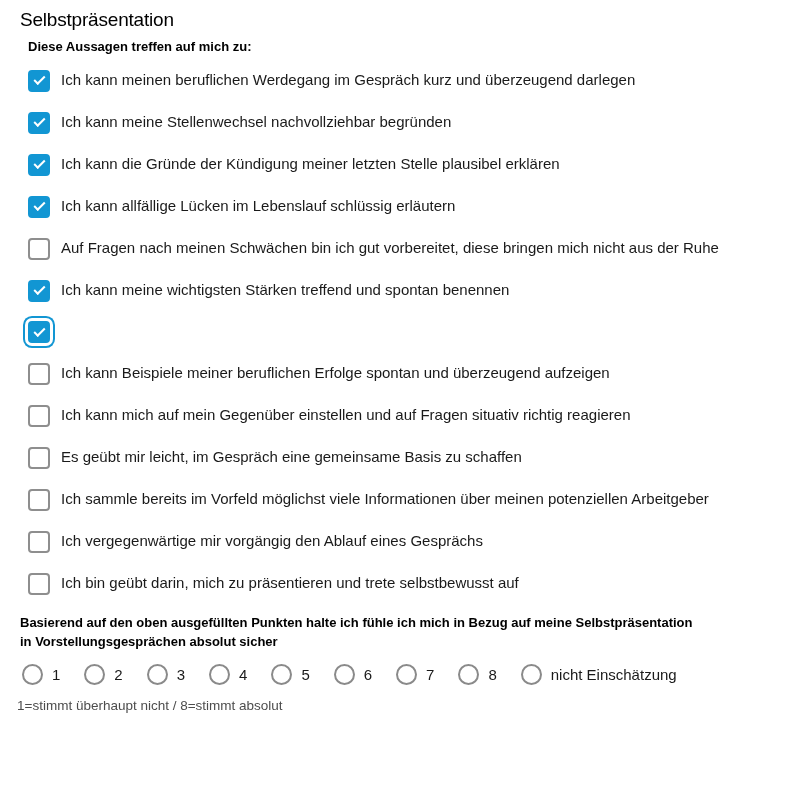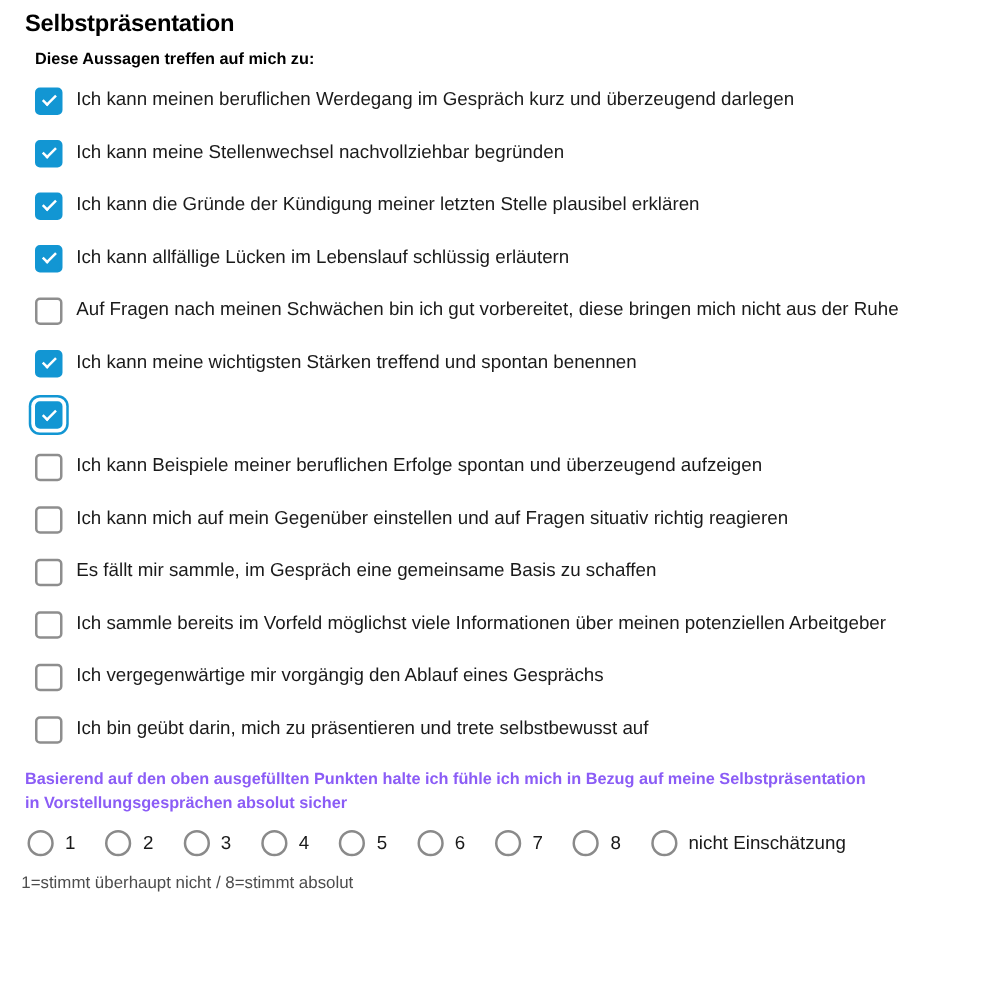--- a/index.html
+++ b/index.html
@@ -11,21 +11,21 @@
   }
   *{box-sizing:border-box;}
   html,body{margin:0;padding:0;}
   body{
     width:789px;height:799px;overflow:hidden;background:#fff;
     font-family:"Liberation Sans","DejaVu Sans",sans-serif;
     color:var(--text);
   }
   .page{padding:9px 20px 0 20px;}
   h1.title{
-    font-size:19px;font-weight:700;margin:0 0 8px 0;color:#000;
+    font-size:19px;font-weight:400;margin:0 0 8px 0;color:#000;
     letter-spacing:-0.2px;
   }
   .subtitle{
     font-size:13px;font-weight:bold;color:#000;
     margin:0 0 0 8px;
   }
   .checklist{margin:14px 0 0 8px;}
   .row{
     display:flex;align-items:center;gap:11px;
     margin-bottom:18px;cursor:pointer;
@@ -40,21 +40,21 @@
   .check{display:none;}
   .cb.checked .check{
     display:block;width:11px;height:6px;margin-top:-3px;
     border-left:2.6px solid #fff;border-bottom:2.6px solid #fff;
     transform:rotate(-45deg);
   }
   .lbl{
     font-size:15px;line-height:24px;max-width:703px;color:var(--text);
   }
   .rating-question{
-    font-size:13px;font-weight:bold;line-height:19px;color:#8b5cf6;
+    font-size:13px;font-weight:bold;line-height:19px;color:#000000;
     max-width:680px;margin:8px 0 0 0;
   }
   .radio-row{
     display:flex;align-items:center;gap:24px;margin:13px 0 0 2px;
   }
   .opt{display:flex;align-items:center;gap:9px;cursor:pointer;}
   .radio{
     flex:0 0 auto;width:21px;height:21px;border-radius:50%;
     border:2px solid var(--radio-border);background:#fff;
   }
@@ -130,21 +130,21 @@
     <span class="cb">
       
     </span>
     <span class="lbl">Ich kann mich auf mein Gegenüber einstellen und auf Fragen situativ richtig reagieren</span>
   </label>
 
   <label class="row">
     <span class="cb">
       
     </span>
-    <span class="lbl">Es fällt mir sammle, im Gespräch eine gemeinsame Basis zu schaffen</span>
+    <span class="lbl">Es geübt mir leicht, im Gespräch eine gemeinsame Basis zu schaffen</span>
   </label>
 
   <label class="row">
     <span class="cb">
       
     </span>
     <span class="lbl">Ich sammle bereits im Vorfeld möglichst viele Informationen über meinen potenziellen Arbeitgeber</span>
   </label>
 
 

